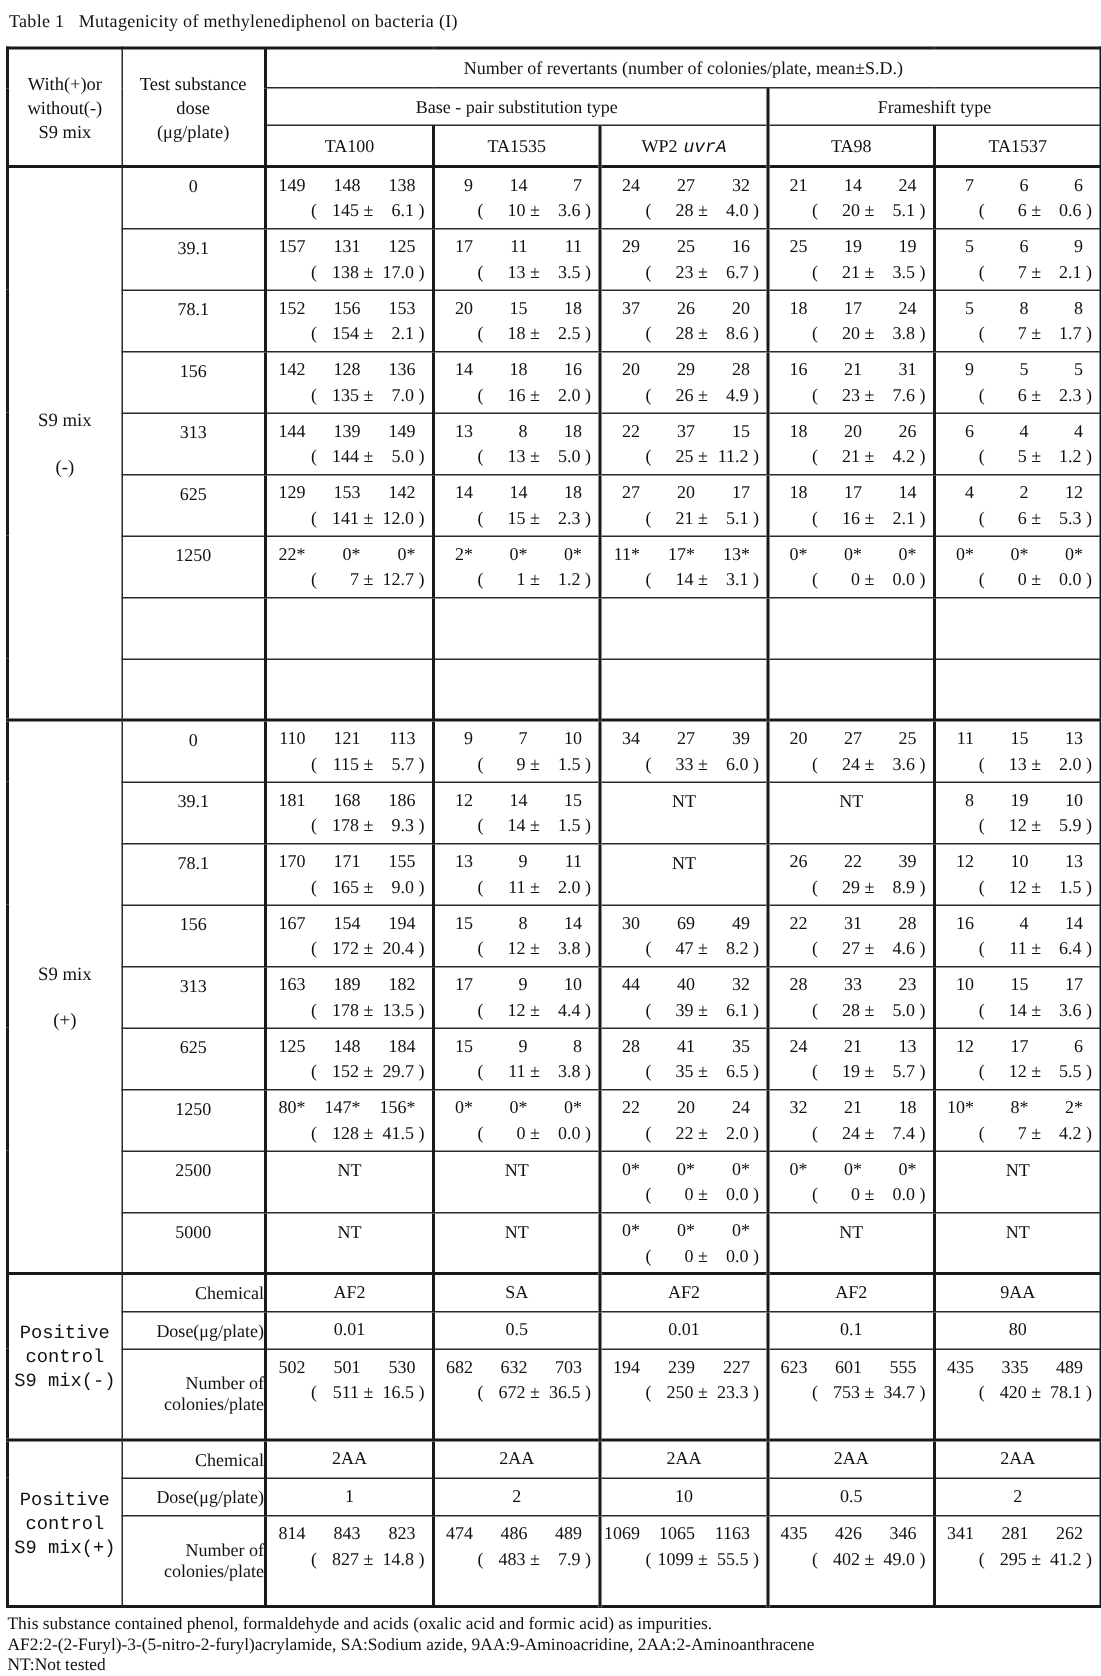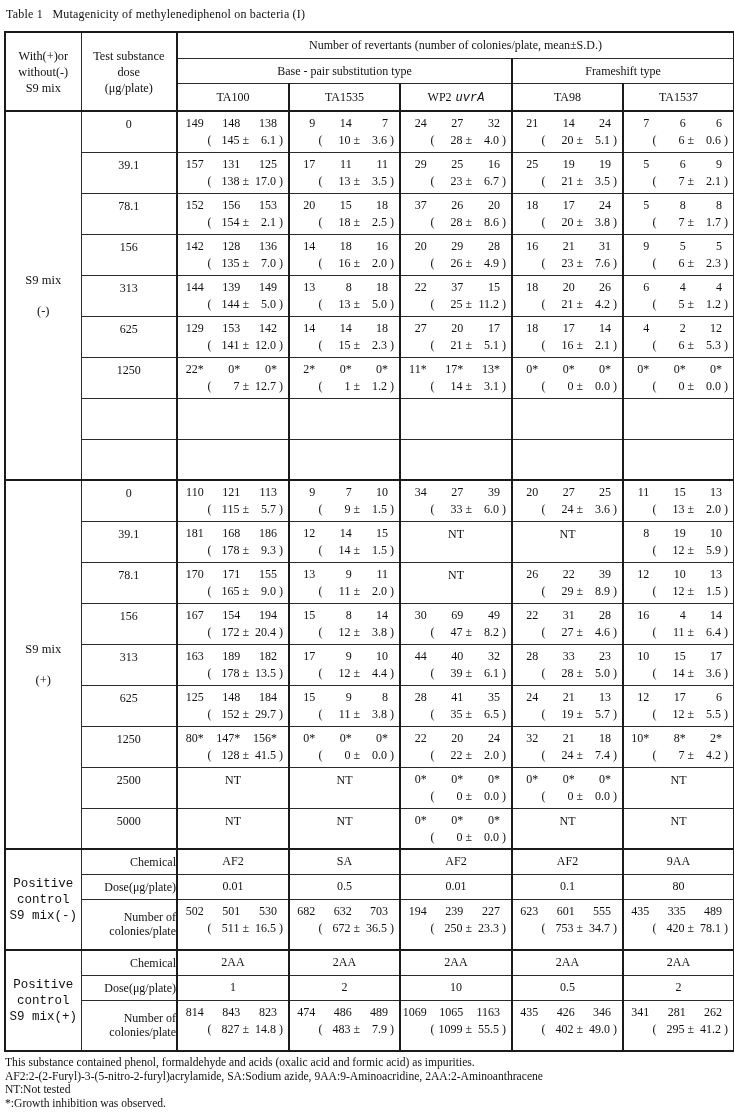--- a/index.html
+++ b/index.html
@@ -47,21 +47,21 @@
   .mean .pc{padding-left:3px;}
   .nt{text-align:center;padding-top:5px;font-family:Liberation Serif, serif;}
 
   td.dose-cell{vertical-align:top;text-align:center;padding-top:5px;font-size:12px;}
   td.s9-label{vertical-align:middle;text-align:center;font-size:12.5px;}
   td.s9-label .sign{margin-top:16px;}
   td.pc-label{vertical-align:middle;text-align:center;font-size:12.5px;line-height:16px;font-family:Liberation Mono, monospace;}
   td.row-label{vertical-align:middle;text-align:right;font-size:12px;line-height:14px;}
   td.ctl-val{vertical-align:middle;text-align:center;font-size:12px;}
   tr.ctl{height:25px;}
-  tr.ctl-counts{height:51px;}
+  tr.ctl-counts{height:61px;}
 
   .notes{margin:4px 0 0 1px;font-size:11.6px;line-height:13.6px;}
 </style>
 </head>
 <body>
 
 <div class="page">
 
   <div class="title">Table 1   Mutagenicity of methylenediphenol on bacteria (I)</div>
 

